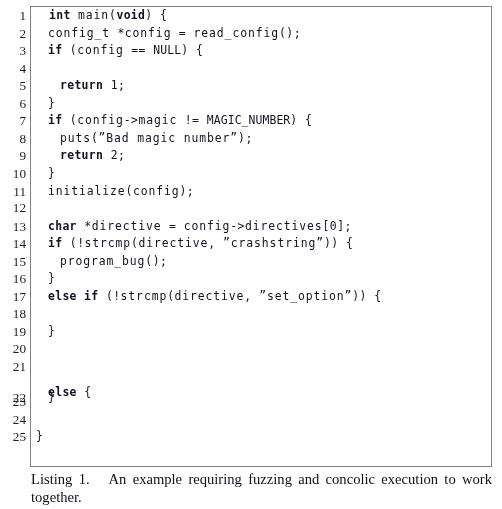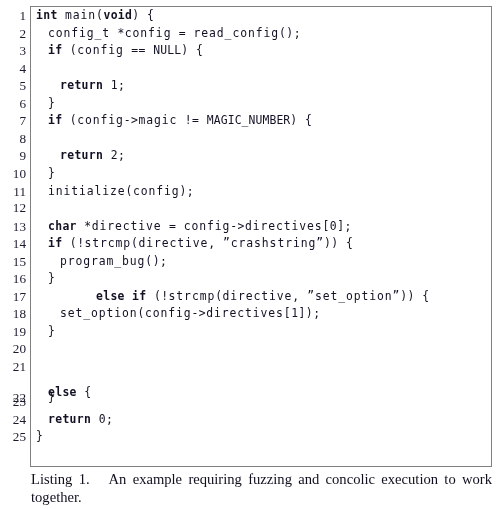--- a/index.html
+++ b/index.html
@@ -108,21 +108,21 @@
 </head>
 <body>
 
 <div id="listing-figure">
 
   <div id="code-listing">
     <div id="code-lines">
 
       <div class="code-row" style="top:0px;position:absolute;left:0;right:0;">
         <span class="line-number">1</span>
-        <span class="code-text" style="left:5px;"><b>int</b> <span class="id">main</span><span class="pun">(</span><b>void</b><span class="pun">)</span> <span class="pun">{</span></span>
+        <span class="code-text" style="left:18px;"><b>int</b> <span class="id">main</span><span class="pun">(</span><b>void</b><span class="pun">)</span> <span class="pun">{</span></span>
       </div>
 
       <div class="code-row" style="top:17.55px;position:absolute;left:0;right:0;">
         <span class="line-number">2</span>
         <span class="code-text" style="left:17px;"><span class="id">config_t</span> <span class="pun">*</span><span class="id">config</span> <span class="pun">=</span> <span class="id">read_config</span><span class="pun">();</span></span>
       </div>
 
       <div class="code-row" style="top:35.1px;position:absolute;left:0;right:0;">
         <span class="line-number">3</span>
         <span class="code-text" style="left:17px;"><b>if</b> <span class="pun">(</span><span class="id">config</span> <span class="pun">==</span> <span class="tight">NULL</span><span class="pun">)</span> <span class="pun">{</span></span>
@@ -142,20 +142,21 @@
         <span class="code-text" style="left:17px;"><span class="pun">}</span></span>
       </div>
 
       <div class="code-row" style="top:105.3px;position:absolute;left:0;right:0;">
         <span class="line-number">7</span>
         <span class="code-text" style="left:17px;"><b>if</b> <span class="pun">(</span><span class="id">config</span><span class="pun">-&gt;</span><span class="id">magic</span> <span class="pun">!=</span> <span class="tight">MAGIC_NUMBER</span><span class="pun">)</span> <span class="pun">{</span></span>
       </div>
 
       <div class="code-row" style="top:122.85px;position:absolute;left:0;right:0;">
         <span class="line-number">8</span>
+        <span class="code-text" style="left:29px;"><span class="id">puts</span><span class="pun">(</span><span class="str">”Bad magic number”</span><span class="pun">);</span></span>
       </div>
 
       <div class="code-row" style="top:140.4px;position:absolute;left:0;right:0;">
         <span class="line-number">9</span>
         <span class="code-text" style="left:29px;"><b>return</b> <span class="pun">2;</span></span>
       </div>
 
       <div class="code-row" style="top:157.95px;position:absolute;left:0;right:0;">
         <span class="line-number">10</span>
         <span class="code-text" style="left:17px;"><span class="pun">}</span></span>
@@ -186,26 +187,25 @@
         <span class="code-text" style="left:29px;"><span class="id">program_bug</span><span class="pun">();</span></span>
       </div>
 
       <div class="code-row" style="top:263.25px;position:absolute;left:0;right:0;">
         <span class="line-number">16</span>
         <span class="code-text" style="left:17px;"><span class="pun">}</span></span>
       </div>
 
       <div class="code-row" style="top:280.8px;position:absolute;left:0;right:0;">
         <span class="line-number">17</span>
-        <span class="code-text" style="left:17px;margin-left:48px;"><b>else if</b> <span class="pun">(!</span><span class="id">strcmp</span><span class="pun">(</span><span class="id">directive</span><span class="pun">,</span> <span class="str">”set_option”</span><span class="pun">))</span> <span class="pun">{</span></span>
+        <span class="code-text" style="left:17px;"><b>else if</b> <span class="pun">(!</span><span class="id">strcmp</span><span class="pun">(</span><span class="id">directive</span><span class="pun">,</span> <span class="str">”set_option”</span><span class="pun">))</span> <span class="pun">{</span></span>
       </div>
 
       <div class="code-row" style="top:298.35px;position:absolute;left:0;right:0;">
         <span class="line-number">18</span>
-        <span class="code-text" style="left:29px;"><span class="id">set_option</span><span class="pun">(</span><span class="id">config</span><span class="pun">-&gt;</span><span class="id">directives</span><span class="pun">[1]);</span></span>
       </div>
 
       <div class="code-row" style="top:315.9px;position:absolute;left:0;right:0;">
         <span class="line-number">19</span>
         <span class="code-text" style="left:17px;"><span class="pun">}</span></span>
       </div>
 
       <div class="code-row" style="top:333.45px;position:absolute;left:0;right:0;">
         <span class="line-number">20</span>
         <span class="code-text" style="left:17px;margin-top:44px;"><b>else</b> <span class="pun">{</span></span>
@@ -220,21 +220,20 @@
         <span class="code-text" style="left:17px;"><span class="pun">}</span></span>
       </div>
 
       <div class="code-row" style="top:386.1px;position:absolute;left:0;right:0;">
         <span class="line-number">23</span>
         <span class="code-text" style="left:17px;"></span>
       </div>
 
       <div class="code-row" style="top:403.65px;position:absolute;left:0;right:0;">
         <span class="line-number">24</span>
-        <span class="code-text" style="left:17px;"><b>return</b> <span class="pun">0;</span></span>
       </div>
 
       <div class="code-row" style="top:421.2px;position:absolute;left:0;right:0;">
         <span class="line-number">25</span>
         <span class="code-text" style="left:5px;"><span class="pun">}</span></span>
       </div>
 
     </div>
   </div>
 

